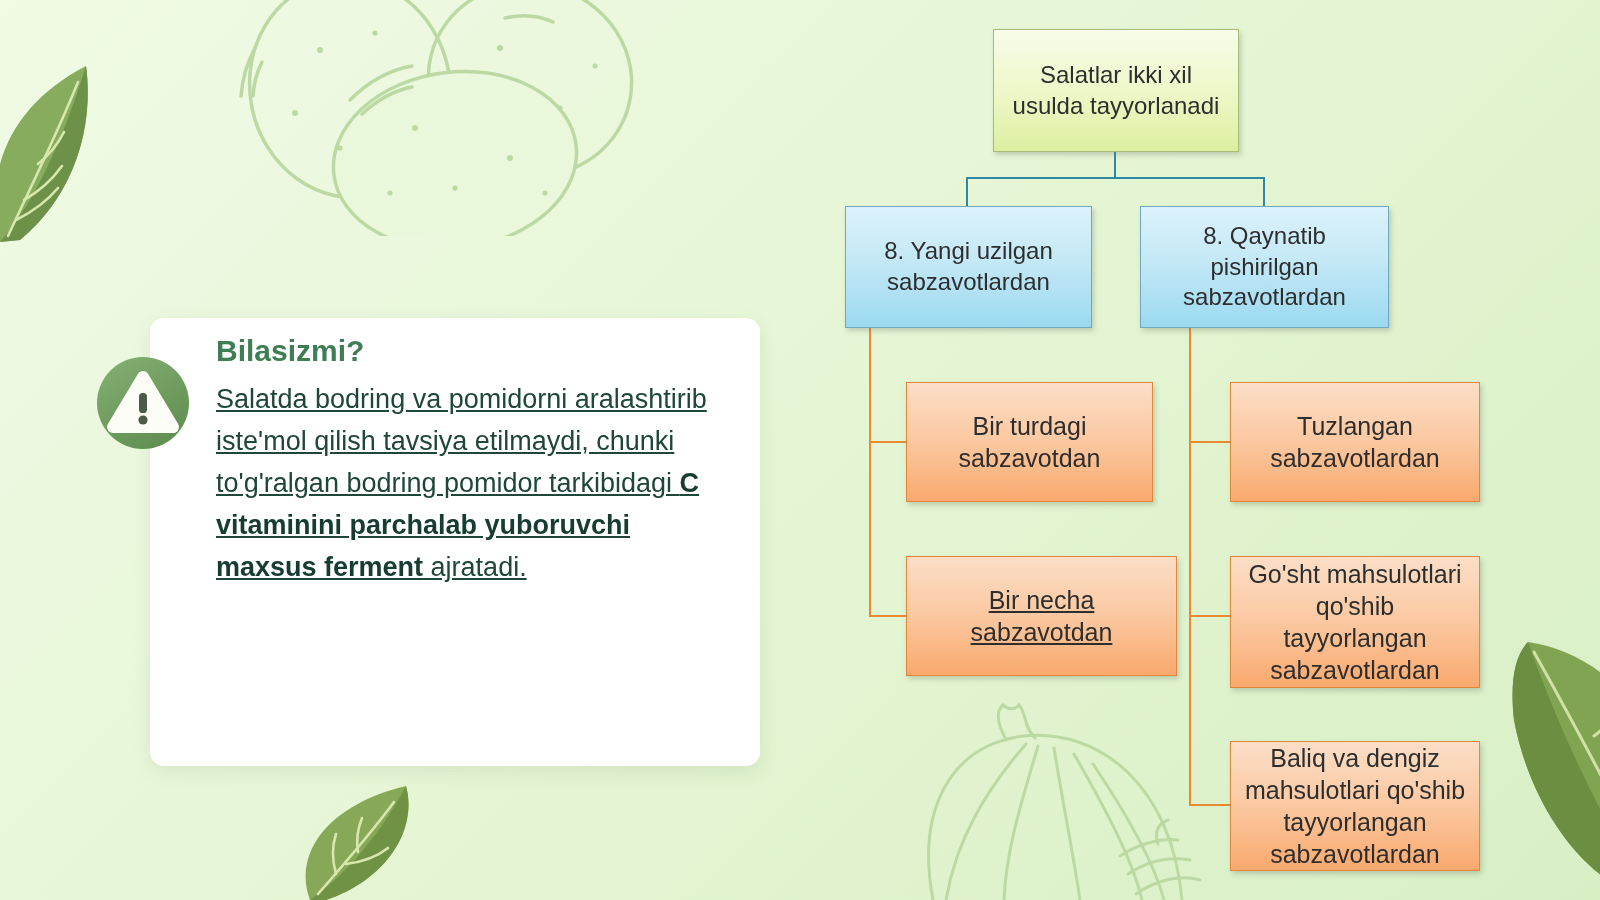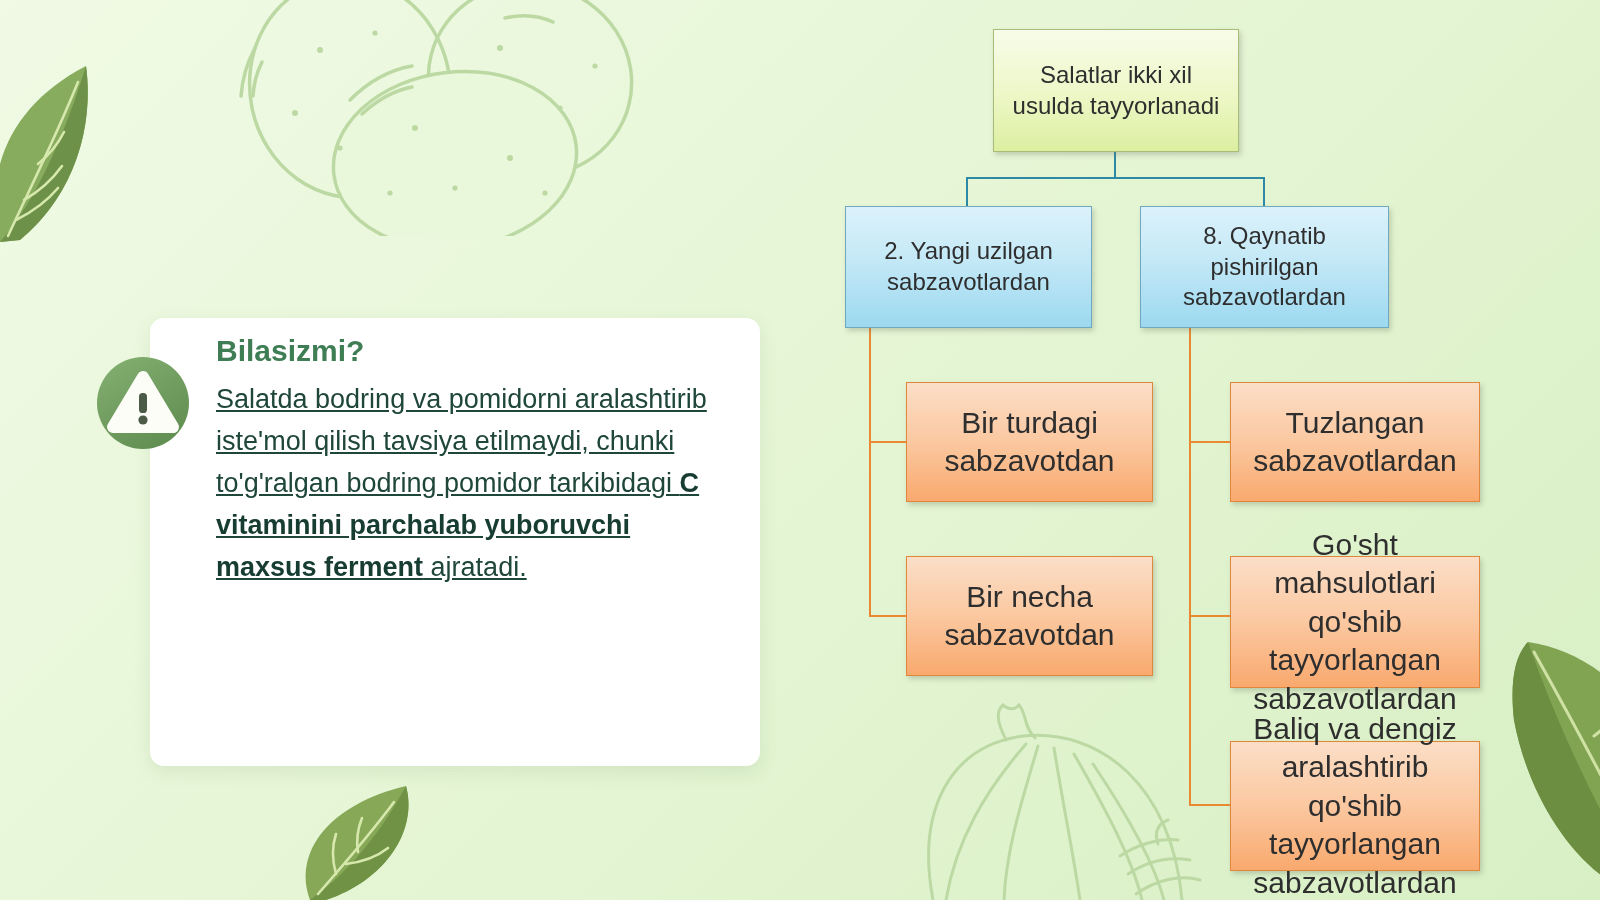--- a/index.html
+++ b/index.html
@@ -34,27 +34,27 @@
     border:1px solid #a9bd78;
   }
   .box-blue{
     top:206px;height:122px;font-size:24px;
     background:linear-gradient(180deg,#dcf2fb 0%,#c3e8f6 45%,#9cd9f0 100%);
     border:1px solid #6fa8bf;
   }
   .box-blue-1{left:845px;width:247px;}
   .box-blue-2{left:1140px;width:249px;}
   .box-orange{
-    font-size:30px;
+    font-size:25px;
     background:linear-gradient(180deg,#fbdec7 0%,#fbc9a2 48%,#f9a96e 100%);
     border:1px solid #e0873c;
     align-items:center;
   }
   .ol1{left:906px;top:382px;width:247px;height:120px;}
-  .ol2{left:906px;top:556px;width:247px;height:120px;}
+  .ol2{left:906px;top:556px;width:271px;height:120px;text-decoration:underline;}
   .or1{left:1230px;top:382px;width:250px;height:120px;}
   .or2{left:1230px;top:556px;width:250px;height:132px;}
   .or3{left:1230px;top:741px;width:250px;height:130px;}
 
   
   .line{position:absolute;}
   .teal{background:#2e89a5;}
   .orangeline{background:#e98a33;}
 </style>
 </head>
@@ -170,36 +170,36 @@
   <div class="line orangeline" style="left:1189px;top:327px;width:2px;height:479px;"></div>
   <div class="line orangeline" style="left:1189px;top:441px;width:41px;height:2px;"></div>
   <div class="line orangeline" style="left:1189px;top:615px;width:41px;height:2px;"></div>
   <div class="line orangeline" style="left:1189px;top:804px;width:41px;height:2px;"></div>
 
   <div class="box box-root">
     <span>Salatlar ikki xil usulda tayyorlanadi</span>
   </div>
 
   <div class="box box-blue box-blue-1">
-    <span>2. Yangi uzilgan sabzavotlardan</span>
+    <span>8. Yangi uzilgan sabzavotlardan</span>
   </div>
   <div class="box box-blue box-blue-2">
     <span>8. Qaynatib pishirilgan sabzavotlardan</span>
   </div>
 
   <div class="box box-orange ol1">
     <span>Bir turdagi sabzavotdan</span>
   </div>
   <div class="box box-orange ol2">
     <span>Bir necha sabzavotdan</span>
   </div>
 
   <div class="box box-orange or2">
     <span>Go'sht mahsulotlari qo'shib tayyorlangan sabzavotlardan</span>
   </div>
   <div class="box box-orange or1">
     <span>Tuzlangan sabzavotlardan</span>
   </div>
   <div class="box box-orange or3">
-    <span>Baliq va dengiz aralashtirib qo'shib tayyorlangan sabzavotlardan</span>
+    <span>Baliq va dengiz mahsulotlari qo'shib tayyorlangan sabzavotlardan</span>
   </div>
 
 </div>
 
 </body></html>

